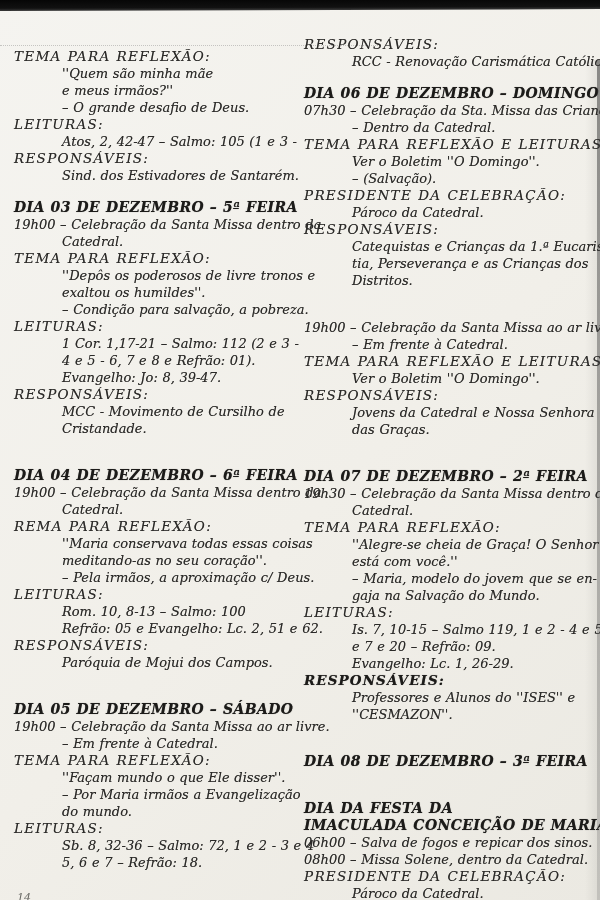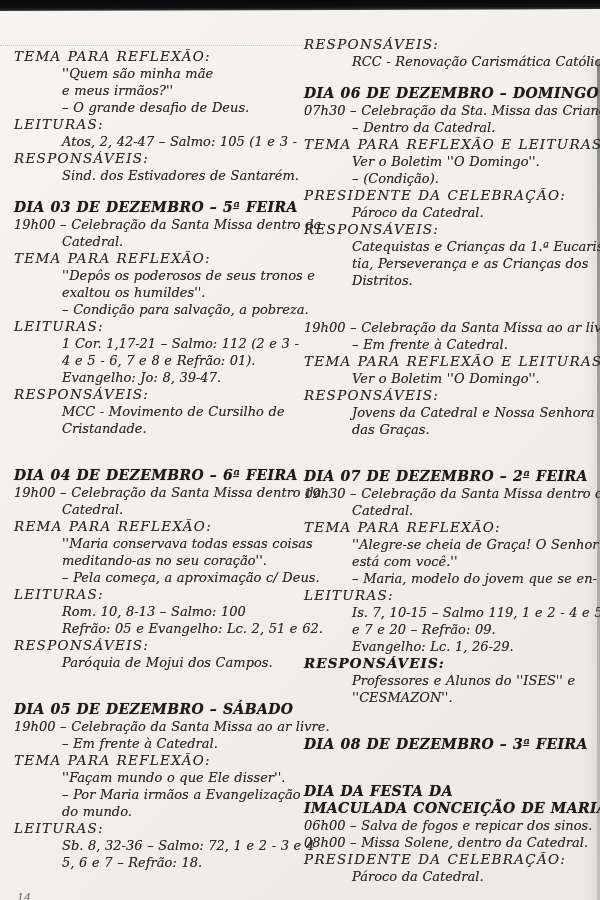--- a/index.html
+++ b/index.html
@@ -81,39 +81,39 @@
           <div class="line s-lab">LEITURAS:</div>
           <div class="line s-ind">Atos, 2, 42-47 – Salmo: 105 (1 e 3 -</div>
           <div class="line s-lab">RESPONSÁVEIS:</div>
           <div class="line s-ind">Sind. dos Estivadores de Santarém.</div>
         </div>
         <div class="block gap-normal">
           <div class="line s-h">DIA 03 DE DEZEMBRO – 5ª FEIRA</div>
           <div class="line s-time">19h00 – Celebração da Santa Missa dentro da</div>
           <div class="line s-ind">Catedral.</div>
           <div class="line s-lab">TEMA PARA REFLEXÃO:</div>
-          <div class="line s-ind">''Depôs os poderosos de seus tronos e</div>
+          <div class="line s-ind">''Depôs os poderosos de livre tronos e</div>
           <div class="line s-ind">exaltou os humildes''.</div>
           <div class="line s-ind">– Condição para salvação, a pobreza.</div>
           <div class="line s-lab">LEITURAS:</div>
           <div class="line s-ind">1 Cor. 1,17-21 – Salmo: 112 (2 e 3 -</div>
           <div class="line s-ind">4 e 5 - 6, 7 e 8 e Refrão: 01).</div>
           <div class="line s-ind">Evangelho: Jo: 8, 39-47.</div>
           <div class="line s-lab">RESPONSÁVEIS:</div>
           <div class="line s-ind">MCC - Movimento de Cursilho de</div>
           <div class="line s-ind">Cristandade.</div>
         </div>
         <div class="block gap-large">
           <div class="line s-h">DIA 04 DE DEZEMBRO – 6ª FEIRA</div>
           <div class="line s-time">19h00 – Celebração da Santa Missa dentro da</div>
           <div class="line s-ind">Catedral.</div>
           <div class="line s-lab">REMA PARA REFLEXÃO:</div>
           <div class="line s-ind">''Maria conservava todas essas coisas</div>
           <div class="line s-ind">meditando-as no seu coração''.</div>
-          <div class="line s-ind">– Pela começa, a aproximação c/ Deus.</div>
+          <div class="line s-ind">– Pela irmãos, a aproximação c/ Deus.</div>
           <div class="line s-lab">LEITURAS:</div>
           <div class="line s-ind">Rom. 10, 8-13 – Salmo: 100</div>
           <div class="line s-ind">Refrão: 05 e Evangelho: Lc. 2, 51 e 62.</div>
           <div class="line s-lab">RESPONSÁVEIS:</div>
           <div class="line s-ind">Paróquia de Mojui dos Campos.</div>
         </div>
         <div class="block gap-large">
           <div class="line s-h">DIA 05 DE DEZEMBRO – SÁBADO</div>
           <div class="line s-time">19h00 – Celebração da Santa Missa ao ar livre.</div>
           <div class="line s-ind">– Em frente à Catedral.</div>
@@ -130,21 +130,21 @@
         <div class="block gap-none">
           <div class="line s-lab">RESPONSÁVEIS:</div>
           <div class="line s-ind">RCC - Renovação Carismática Católica.</div>
         </div>
         <div class="block gap-normal">
           <div class="line s-h">DIA 06 DE DEZEMBRO – DOMINGO</div>
           <div class="line s-time">07h30 – Celebração da Sta. Missa das Crianças</div>
           <div class="line s-ind">– Dentro da Catedral.</div>
           <div class="line s-lab">TEMA PARA REFLEXÃO E LEITURAS:</div>
           <div class="line s-ind">Ver o Boletim ''O Domingo''.</div>
-          <div class="line s-ind">– (Condição).</div>
+          <div class="line s-ind">– (Salvação).</div>
           <div class="line s-lab">PRESIDENTE DA CELEBRAÇÃO:</div>
           <div class="line s-ind">Pároco da Catedral.</div>
           <div class="line s-lab">RESPONSÁVEIS:</div>
           <div class="line s-ind">Catequistas e Crianças da 1.ª Eucaris-</div>
           <div class="line s-ind">tia, Perseverança e as Crianças dos</div>
           <div class="line s-ind">Distritos.</div>
         </div>
         <div class="block gap-large">
           <div class="line s-time">19h00 – Celebração da Santa Missa ao ar livre.</div>
           <div class="line s-ind">– Em frente à Catedral.</div>
@@ -155,20 +155,21 @@
           <div class="line s-ind">das Graças.</div>
         </div>
         <div class="block gap-large">
           <div class="line s-h">DIA 07 DE DEZEMBRO – 2ª FEIRA</div>
           <div class="line s-time">19h30 – Celebração da Santa Missa dentro da</div>
           <div class="line s-ind">Catedral.</div>
           <div class="line s-lab">TEMA PARA REFLEXÃO:</div>
           <div class="line s-ind">''Alegre-se cheia de Graça! O Senhor</div>
           <div class="line s-ind">está com você.''</div>
           <div class="line s-ind">– Maria, modelo do jovem que se en-</div>
+          <div class="line s-ind">gaja na Salvação do Mundo.</div>
           <div class="line s-lab">LEITURAS:</div>
           <div class="line s-ind">Is. 7, 10-15 – Salmo 119, 1 e 2 - 4 e 5</div>
           <div class="line s-ind">e 7 e 20 – Refrão: 09.</div>
           <div class="line s-ind">Evangelho: Lc. 1, 26-29.</div>
           <div class="line s-labb">RESPONSÁVEIS:</div>
           <div class="line s-ind">Professores e Alunos do ''ISES'' e</div>
           <div class="line s-ind">''CESMAZON''.</div>
         </div>
         <div class="block gap-large">
           <div class="line s-h">DIA 08 DE DEZEMBRO – 3ª FEIRA</div>

